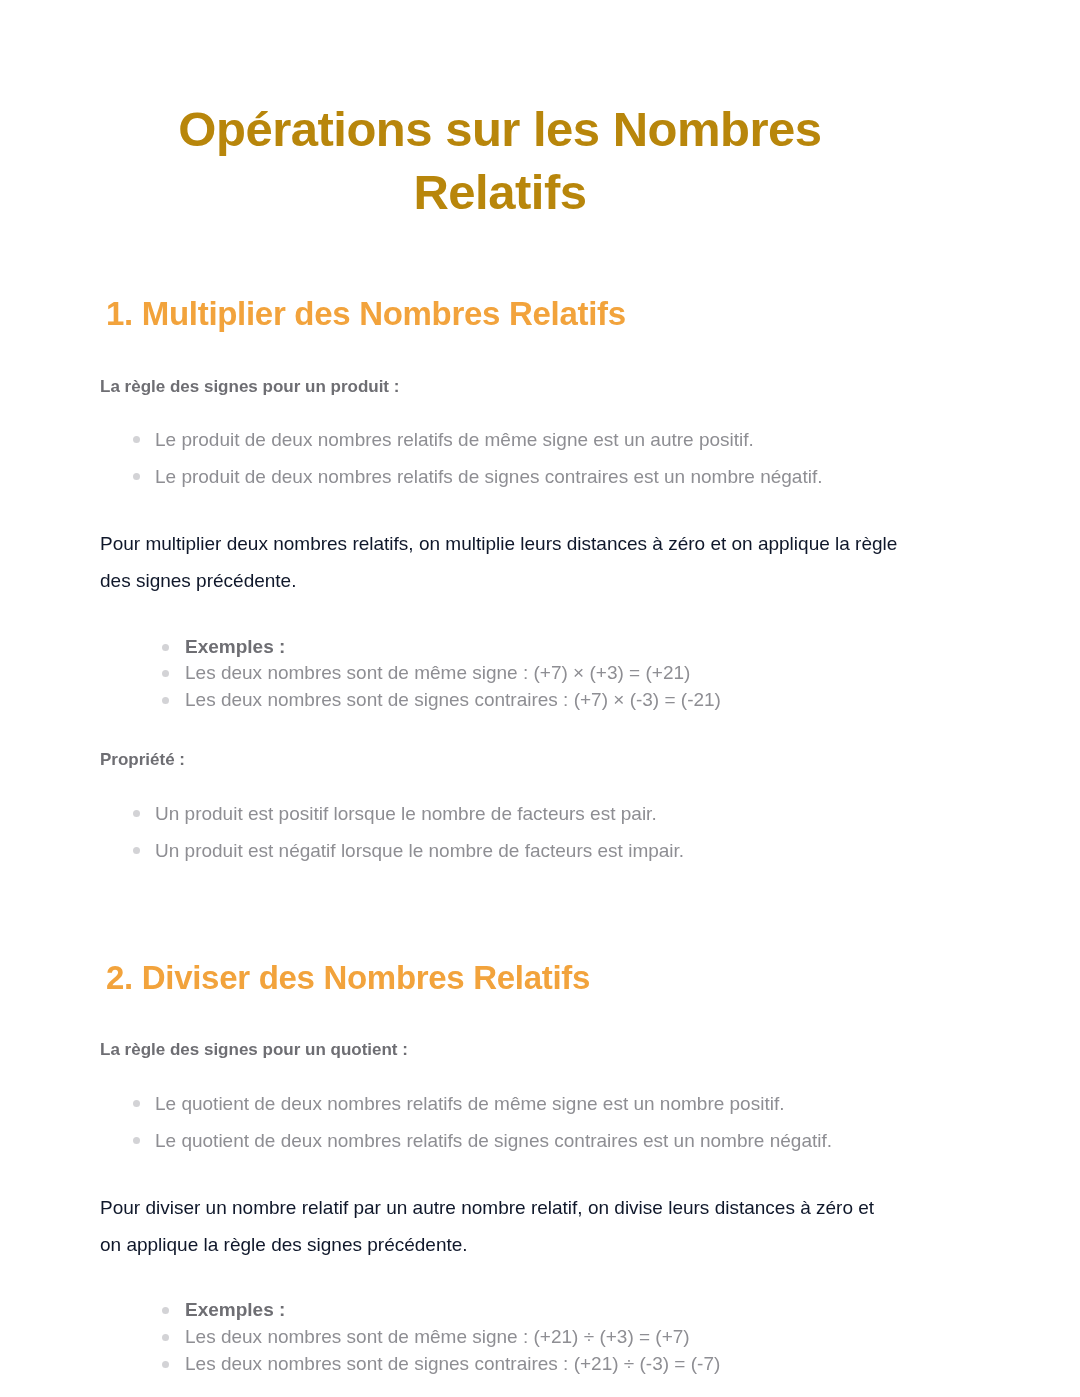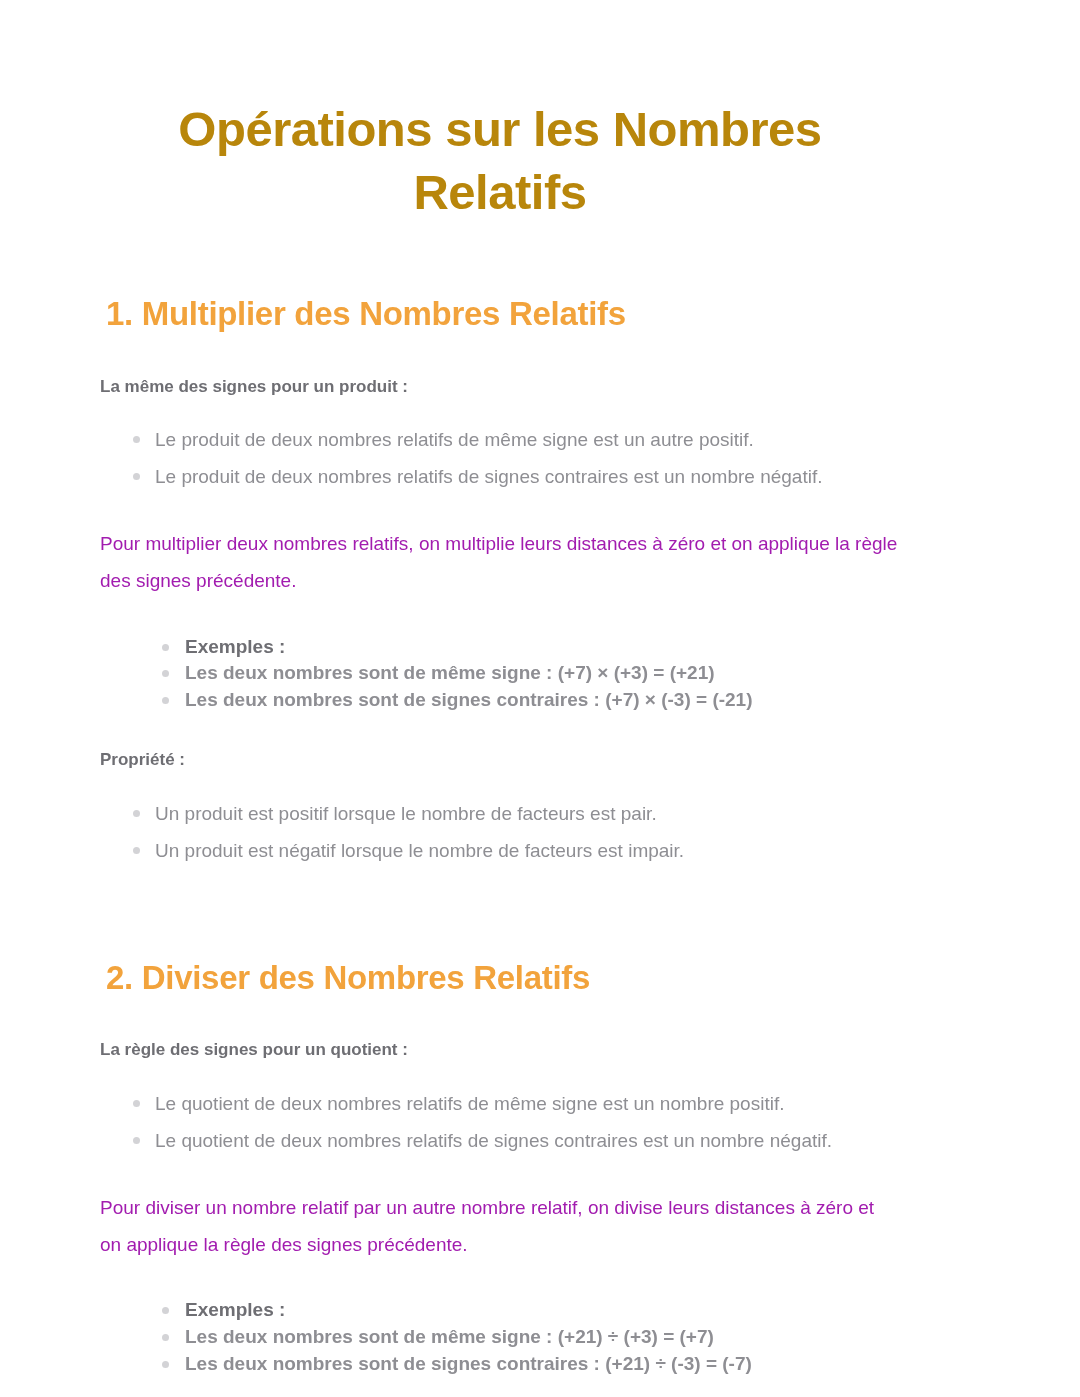--- a/index.html
+++ b/index.html
@@ -61,21 +61,21 @@
     font-weight: 700;
     color: #6e6e73;
   }
 
   
   .para {
     margin: 0;
     padding-top: 30px;
     font-size: 19px;
     line-height: 1.95;
-    color: #a21caf;
+    color: #0f172a;
     max-width: 850px;
   }
 
   
   ul.bullets {
     list-style: none;
     margin: 0;
     padding: 22px 0 0 0;
   }
   ul.bullets li {
@@ -102,21 +102,20 @@
     list-style: none;
     margin: 0;
     padding: 34px 0 0 0;
   }
   ul.examples li {
     position: relative;
     padding-left: 85px;
     font-size: 19px;
     line-height: 1.42;
     color: #8e8e93;
-    font-weight: bold;
   }
   ul.examples li::before {
     content: "";
     position: absolute;
     left: 62px;
     top: 10px;
     width: 7px;
     height: 7px;
     border-radius: 50%;
     background: #d3d3d6;
@@ -130,21 +129,21 @@
 <body>
 
 <div class="page">
 
   <h1 class="doc-title">Opérations sur les Nombres Relatifs</h1>
 
   <section class="section-1">
 
     <h2 class="section-heading">1. Multiplier des Nombres Relatifs</h2>
 
-    <p class="sub-label">La même des signes pour un produit :</p>
+    <p class="sub-label">La règle des signes pour un produit :</p>
 
     <ul class="bullets">
       <li>Le produit de deux nombres relatifs de même signe est un autre positif.</li>
       <li>Le produit de deux nombres relatifs de signes contraires est un nombre négatif.</li>
     </ul>
 
     <p class="para">Pour multiplier deux nombres relatifs, on multiplie leurs distances à zéro et on applique la règle des signes précédente.</p>
 
     <ul class="examples">
       <li class="example-label">Exemples :</li>

